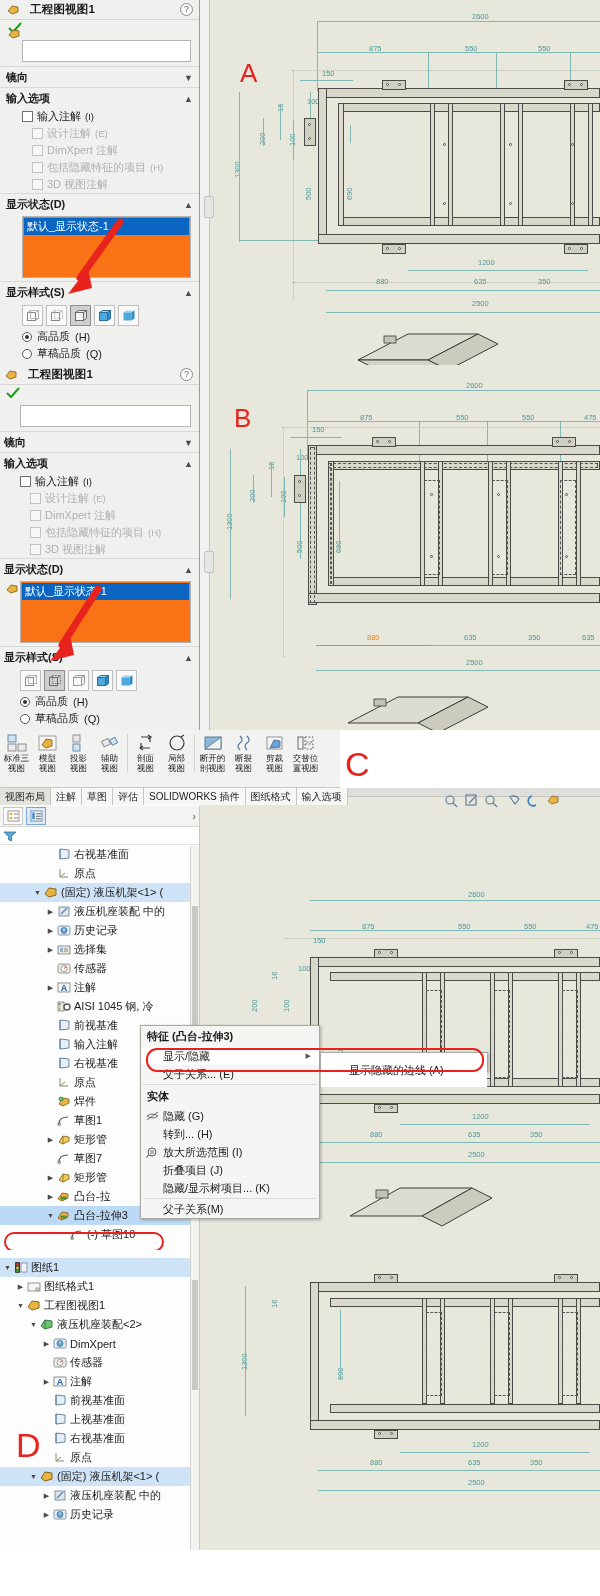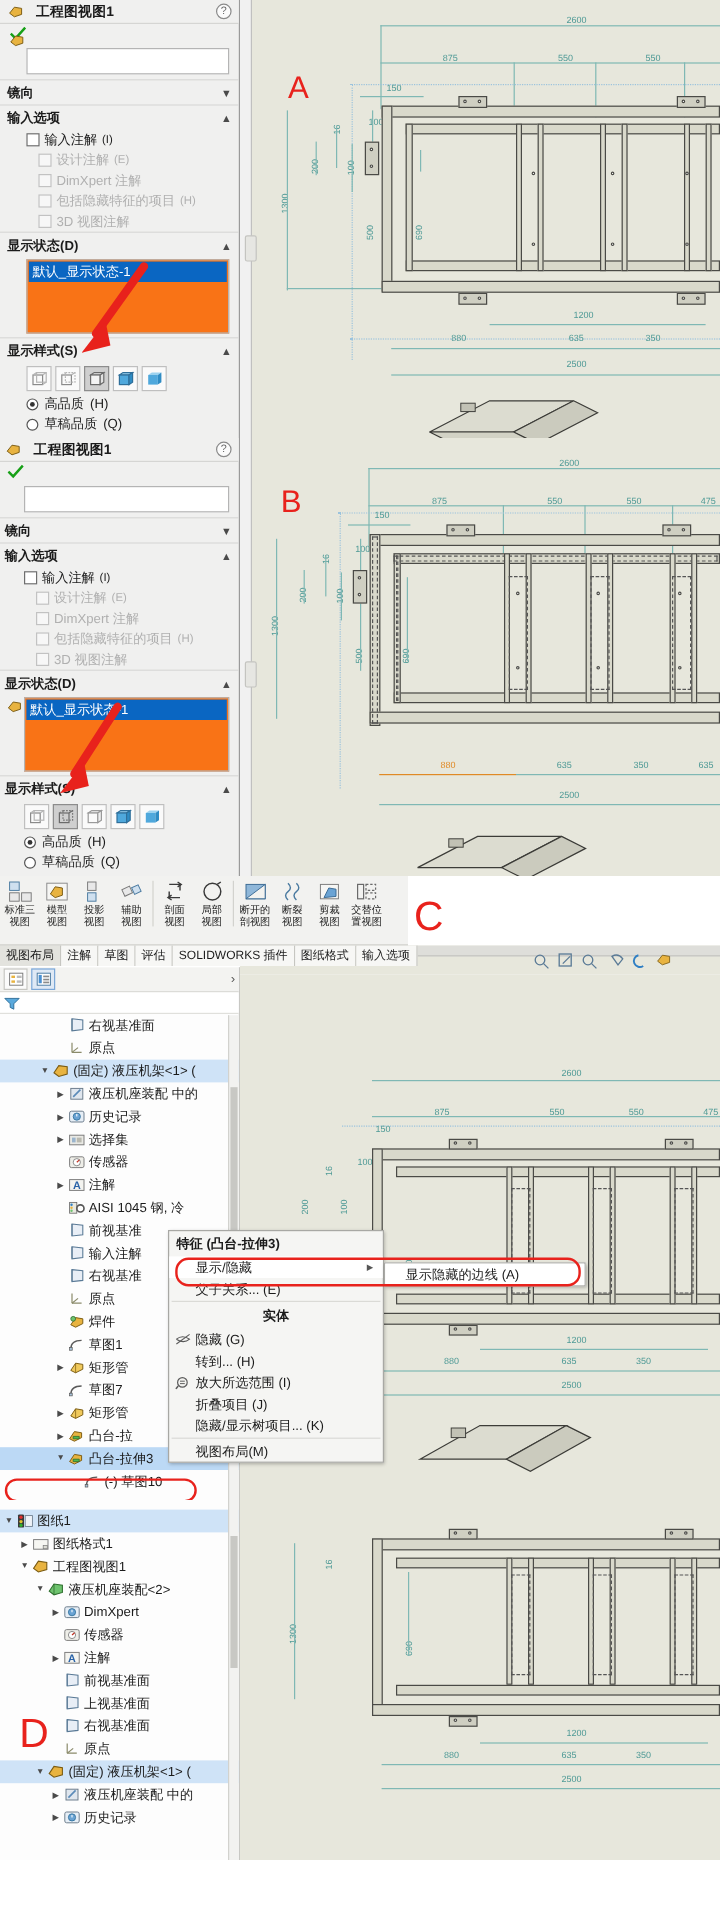--- a/index.html
+++ b/index.html
@@ -106,21 +106,21 @@
   .redbox { position:absolute; border:2px solid #e8221c; border-radius:11px; }
 
   
   .ctx { position:absolute; background:#f5f5f3; border:1px solid #a8a8a4;
         box-shadow:1px 1px 3px rgba(0,0,0,.28); font-size:11px; }
   .ctx-title { font-weight:bold; padding:3px 6px 3px 6px; }
   .ctx-item { display:flex; align-items:center; height:18px; padding:0 8px 0 22px;
         position:relative; }
   .ctx-item .sub { margin-left:auto; font-size:7px; color:#555; }
   .ctx-sep { height:1px; background:#dadad6; margin:1px 2px; }
-  .ctx-head { font-weight:bold; padding:3px 6px;text-align:center; }
+  .ctx-head { font-weight:bold; padding:3px 6px; }
   .ctx2 { position:absolute; background:#f5f5f3; border:1px solid #a8a8a4;
         box-shadow:1px 1px 3px rgba(0,0,0,.28); font-size:11px; }
   .scrollv { position:absolute; right:0; top:0; bottom:0; width:9px;
         background:#f2f2f0; border-left:1px solid #d2d2ce; }
   .scrollv .thumb { position:absolute; left:1px; right:1px; background:#c8c8c4; }
   .splitter { position:absolute; background:#e6e6e2; border:1px solid #c4c4c0;
         border-radius:2px; }
 </style>
 </head>
 <body>
@@ -1067,26 +1067,26 @@
       <span>放大所选范围 (I)</span>
     </div>
     <div class="ctx-item">
       <span>折叠项目 (J)</span>
     </div>
     <div class="ctx-item">
       <span>隐藏/显示树项目... (K)</span>
     </div>
     <div class="ctx-sep"></div>
     <div class="ctx-item">
-      <span>视图布局(M)</span>
+      <span>父子关系(M)</span>
     </div>
   </div>
 
   <div class="ctx2" style="left:320px; top:322px; width:168px; height:20px;">
-    <div class="ctx-item" style="height:18px; padding-left:17px; background:#ffffff;">
+    <div class="ctx-item" style="height:34px; padding-left:28px; background:#ffffff;">
       <span>显示隐藏的边线 (A)</span>
     </div>
   </div>
 
   <div class="redbox" style="left:146px; top:318px; width:338px; height:24px;"></div>
   <div class="redbox" style="left:4px; top:502px; width:160px; height:20px; border-radius:10px;"></div>
 </div>
 
 <div class="panel" style="top:1250px; height:346px; background:#ffffff;">
 

